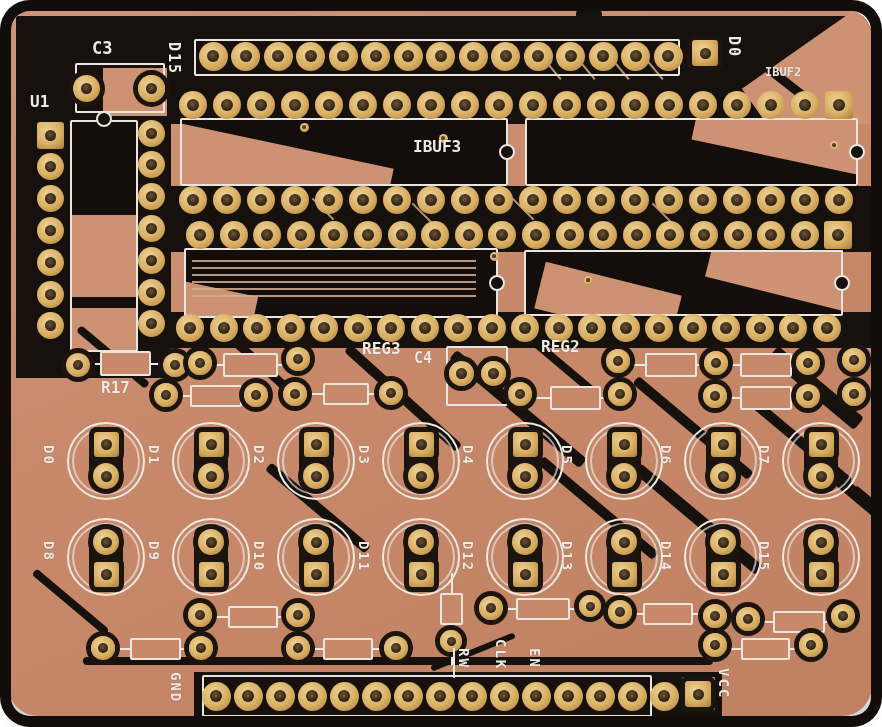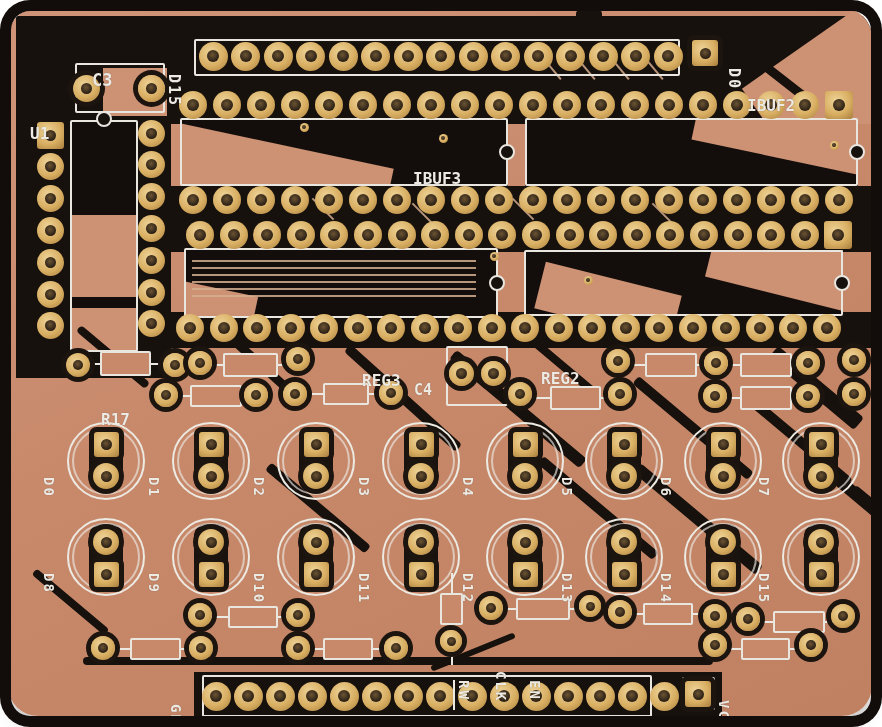--- a/index.html
+++ b/index.html
@@ -19,21 +19,21 @@
   .notch{width:16px;height:16px;border:2px solid #e9e6df;border-radius:50%;background:#17110d;box-sizing:border-box;}
   .pad{box-sizing:border-box;background:radial-gradient(circle at 40% 35%,#eed397 0%,#d8ae62 55%,#a87c3c 100%);
        display:flex;align-items:center;justify-content:center;}
   .pad.ring{box-shadow:0 0 0 5px #1b140f;}
   .hole{border-radius:50%;background:radial-gradient(circle at 45% 40%,#6b5433,#2a1f15 70%);}
   .circ{border-radius:50%;box-sizing:border-box;background:transparent;}
   .dumb{background:#191310;border-radius:12px;}
   .silk{color:#eceae3;font-weight:bold;white-space:nowrap;line-height:1;
         text-shadow:0 0 1px rgba(0,0,0,.4);}
   .silk.vert{writing-mode:vertical-rl;text-orientation:mixed;letter-spacing:2px;}
-  #rim{position:absolute;inset:0;border-radius:30px;box-shadow:inset 0 0 0 11px #120d0a;pointer-events:none;z-index:40;} .z45{z-index:45;margin-top:32px;}
+  #rim{position:absolute;inset:0;border-radius:30px;box-shadow:inset 0 0 0 11px #120d0a;pointer-events:none;z-index:40;} .z45{z-index:45;}
 </style>
 </head>
 <body>
 
 <div id="photo">
   <div id="board">
       <div class="abs dz" style="left: 8px; top: 8px; width: 866px; height: 78px;"></div>
       <div class="abs dz" style="left: 8px; top: 40px; width: 155px; height: 330px;"></div>
       <div class="abs dz" style="left: 160px; top: 80px; width: 706px; height: 36px;"></div>
       <div class="abs dz" style="left: 160px; top: 178px; width: 706px; height: 66px;"></div>
@@ -796,21 +796,21 @@
         <div class="hole" style="width: 11px; height: 11px;"></div>
       </div>
       <div class="abs pad ring" style="left: 800.5px; top: 553.5px; width: 25px; height: 25px; border-radius: 3px; z-index: 30;">
         <div class="hole" style="width: 11px; height: 11px;"></div>
       </div>
       <div class="abs silk vert z45" style="left: 749px; top: 533px; font-size: 14px;">D15</div>
       <div class="abs silk z45" style="left: 84px; top: 32px; font-size: 17px;">C3</div>
       <div class="abs silk vert z45" style="left: 158px; top: 34px; font-size: 15px;">D15</div>
       <div class="abs silk z45" style="left: 22px; top: 86px; font-size: 16px;">U1</div>
       <div class="abs silk vert z45" style="left: 718px; top: 28px; font-size: 15px;">D0</div>
-      <div class="abs silk z45" style="left: 739px; top: 58px; font-size: 16px;">IBUF2</div>
+      <div class="abs silk z45" style="left: 757px; top: 58px; font-size: 12px;">IBUF2</div>
       <div class="abs silk z45" style="left: 405px; top: 131px; font-size: 16px;">IBUF3</div>
       <div class="abs silk z45" style="left: 354px; top: 333px; font-size: 16px;">REG3</div>
       <div class="abs silk z45" style="left: 406px; top: 343px; font-size: 15px;">C4</div>
       <div class="abs silk z45" style="left: 533px; top: 331px; font-size: 16px;">REG2</div>
       <div class="abs silk z45" style="left: 93px; top: 372px; font-size: 16px;">R17</div>
       <div class="abs silk vert z45" style="left: 161px; top: 664px; font-size: 14px;">GND</div>
       <div class="abs silk vert z45" style="left: 449px; top: 640px; font-size: 14px;">RW</div>
       <div class="abs silkline z45" style="left: 445px; top: 640px; width: 2px; height: 30px;"></div>
       <div class="abs silk vert z45" style="left: 486px; top: 631px; font-size: 14px;">CLK</div>
       <div class="abs silk vert z45" style="left: 520px; top: 640px; font-size: 14px;">EN</div>

